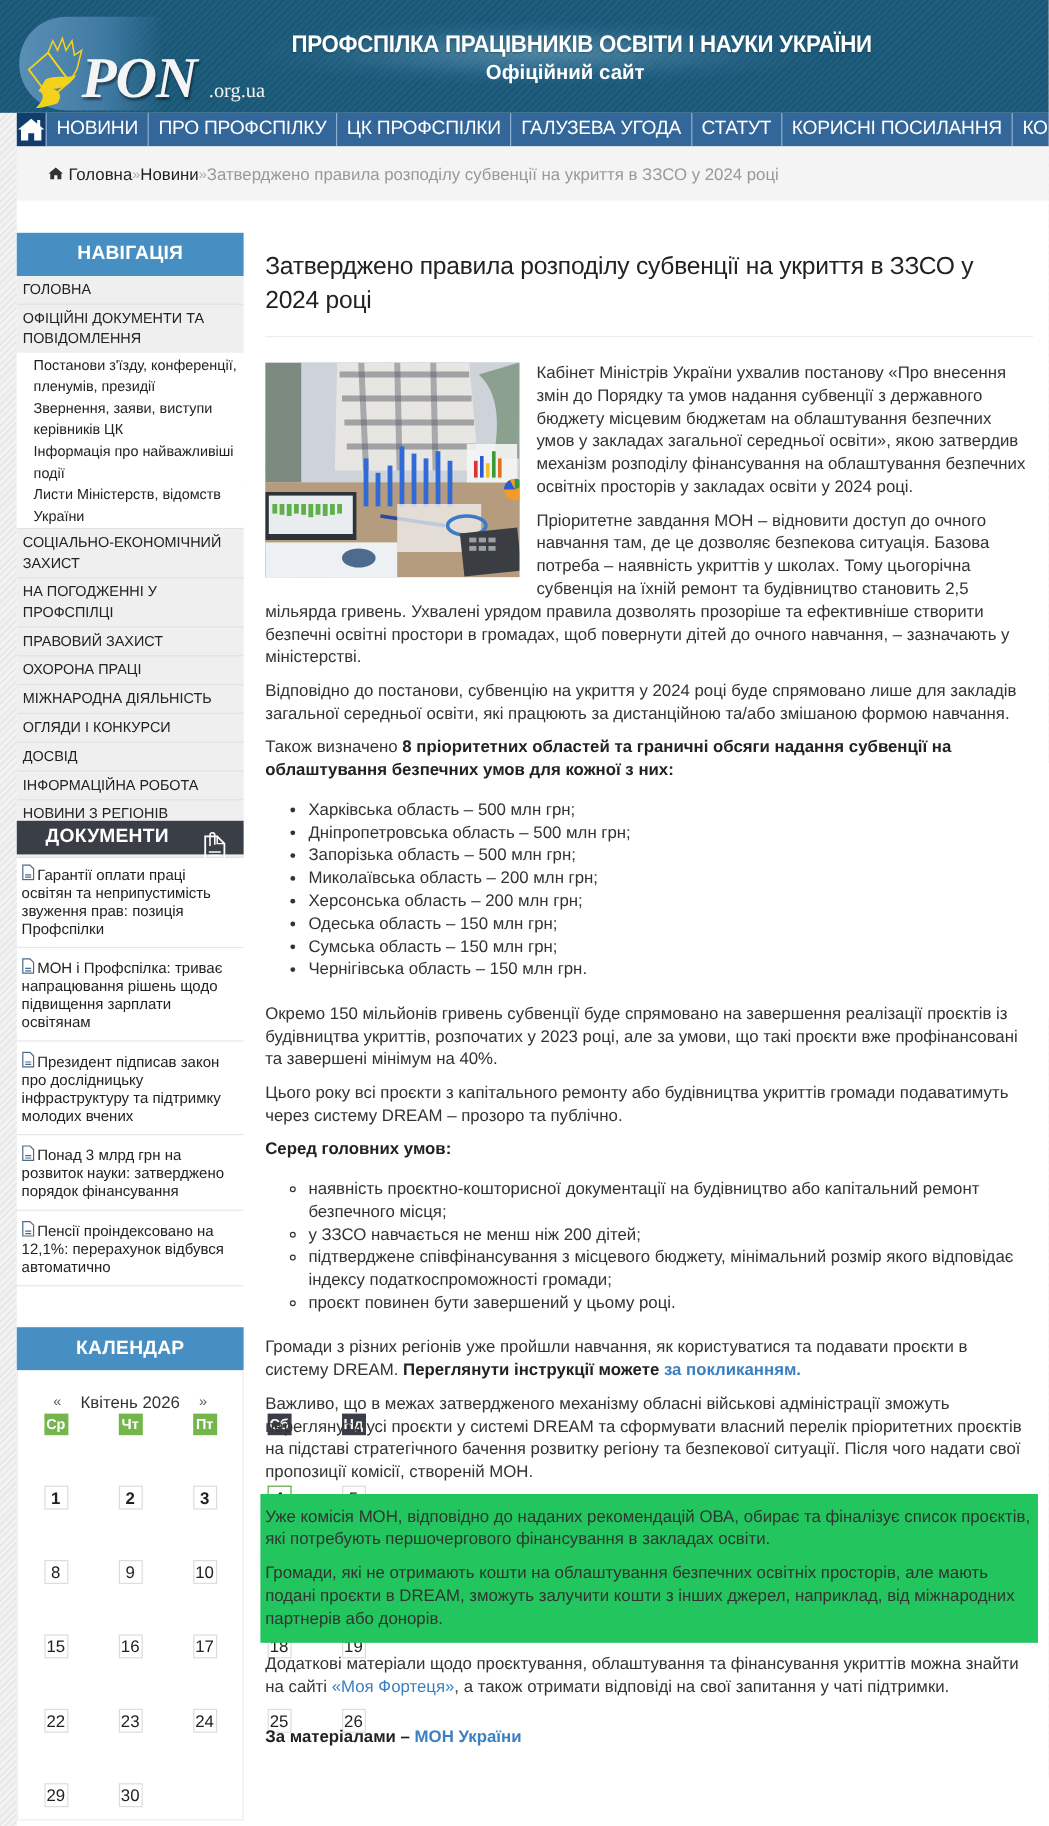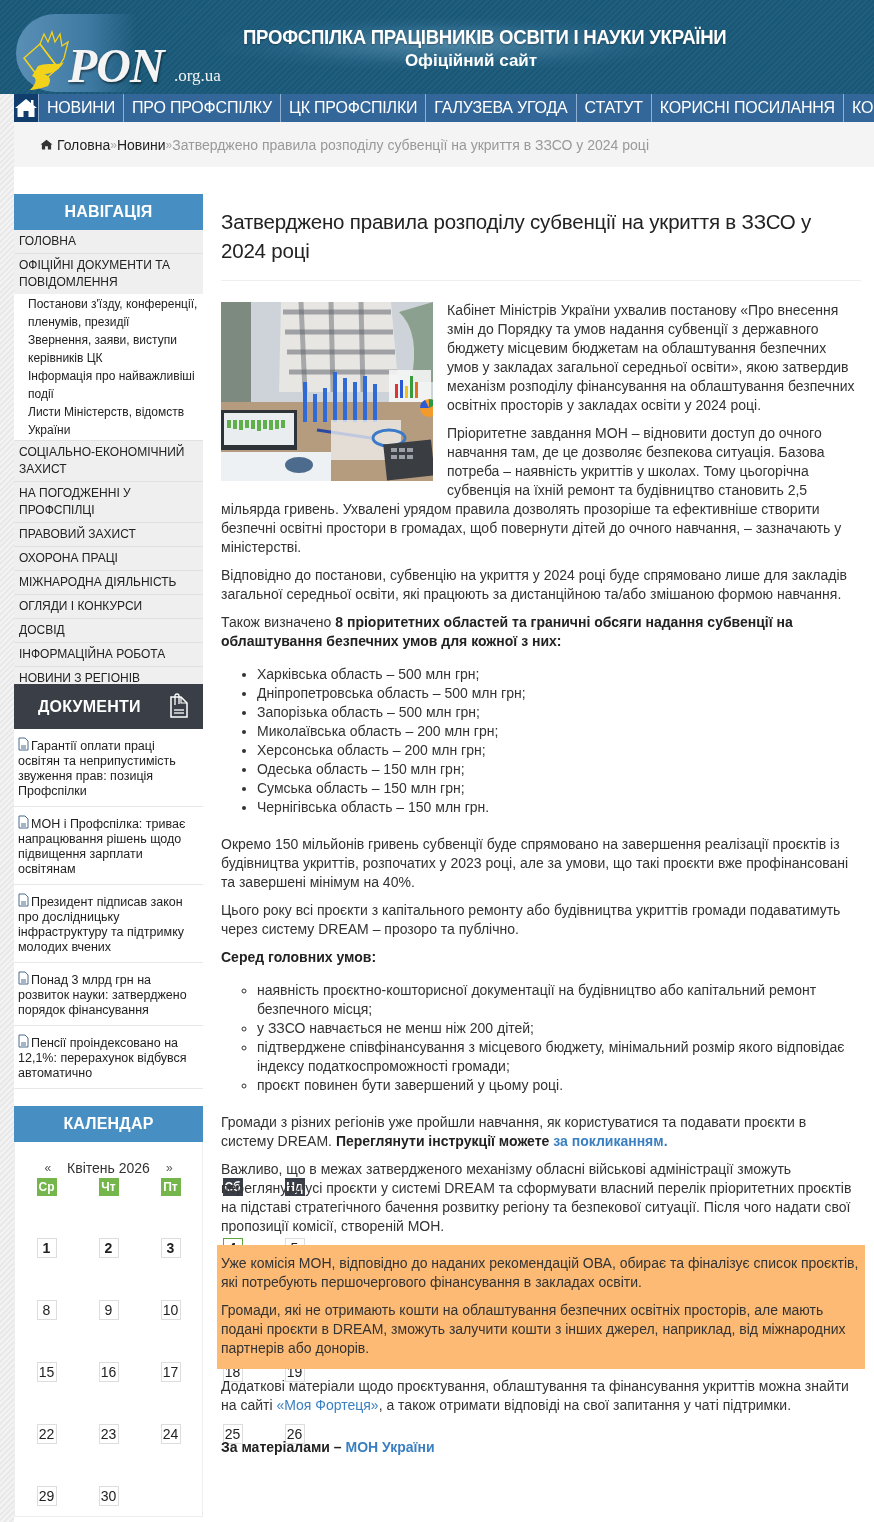--- a/index.html
+++ b/index.html
@@ -87,21 +87,21 @@
   .nav-list { background: #efefef; }
   .nav-item {
     font-size: 12px; color: #222; padding: 3px 5px; line-height: 17px;
     border-bottom: 1px solid #e2e2e2; text-transform: uppercase;
   }
   .nav-sub {
     font-size: 12px; color: #222; padding: 0 5px 0 14px; line-height: 18px; background: #fff;
   }
   .nav-subwrap { background: #fff; padding: 1px 0 1px; border-bottom: 1px solid #e2e2e2; }
   .docs-box { top: 684px; }
-  .docs-box .box-head { background: #3a3f47; height: 45px; justify-content: flex-start; padding-left: 24px; position: relative; }
+  .docs-box .box-head { background: #3a3f47; height: 28px; justify-content: flex-start; padding-left: 24px; position: relative; }
   .docs-box .box-head .ic { position: absolute; right: 14px; top: 9px; }
   .doc-item {
     padding: 8px 4px 7px 4px; border-bottom: 1px solid #e8e8e8;
     font-size: 12.5px; line-height: 15px; color: #222;
   }
   .doc-item .fi { display: inline-block; vertical-align: -1px; margin-right: 2px; }
   .cal-box { top: 1106px; }
   .cal-box .box-head { background: #478fc2; }
   .cal-body { background: #fff; padding: 18px 0 10px 0; border: 1px solid #eee; border-top: none; }
   .cal-nav { display: flex; justify-content: center; align-items: center; gap: 6px; font-size: 14px; color: #333; margin-bottom: 2px; }
@@ -122,21 +122,21 @@
   .art-img {
     float: left; width: 212px; height: 179px; margin: 1px 14px 6px 0; position: relative; overflow: hidden;
     background: linear-gradient(160deg, #cfd6dd 0%, #b9c2cc 35%, #d7d1c8 55%, #a68a6a 75%, #c9b8a3 100%);
   }
   .art-body p { font-size: 14px; line-height: 19px; color: #333; margin-bottom: 9px; }
   .art-body b { color: #222; }
   .art-body a { color: #3a7fc1; text-decoration: none; }
   .art-body ul { margin: 14px 0 18px 36px; }
   .art-body ul li { font-size: 14px; line-height: 19px; color: #333; }
   .art-body ul.circle { list-style-type: circle; }
-  .hl { background: #fdba74; margin: 0 -4px 8px -4px; padding: 9px 4px 2px 4px; }
+  .hl { background: #22c55e; margin: 0 -4px 8px -4px; padding: 9px 4px 2px 4px; }
   .hl p { margin-bottom: 9px; }
   .source { text-align: left; font-size: 14px; margin-top: 24px; }
   .source b { color: #222; }
   .source a { color: #3a7fc1; font-weight: bold; text-decoration: none; }
 </style>
 </head>
 <body>
 
 <div class="header">
   <div class="header-glow"></div>

